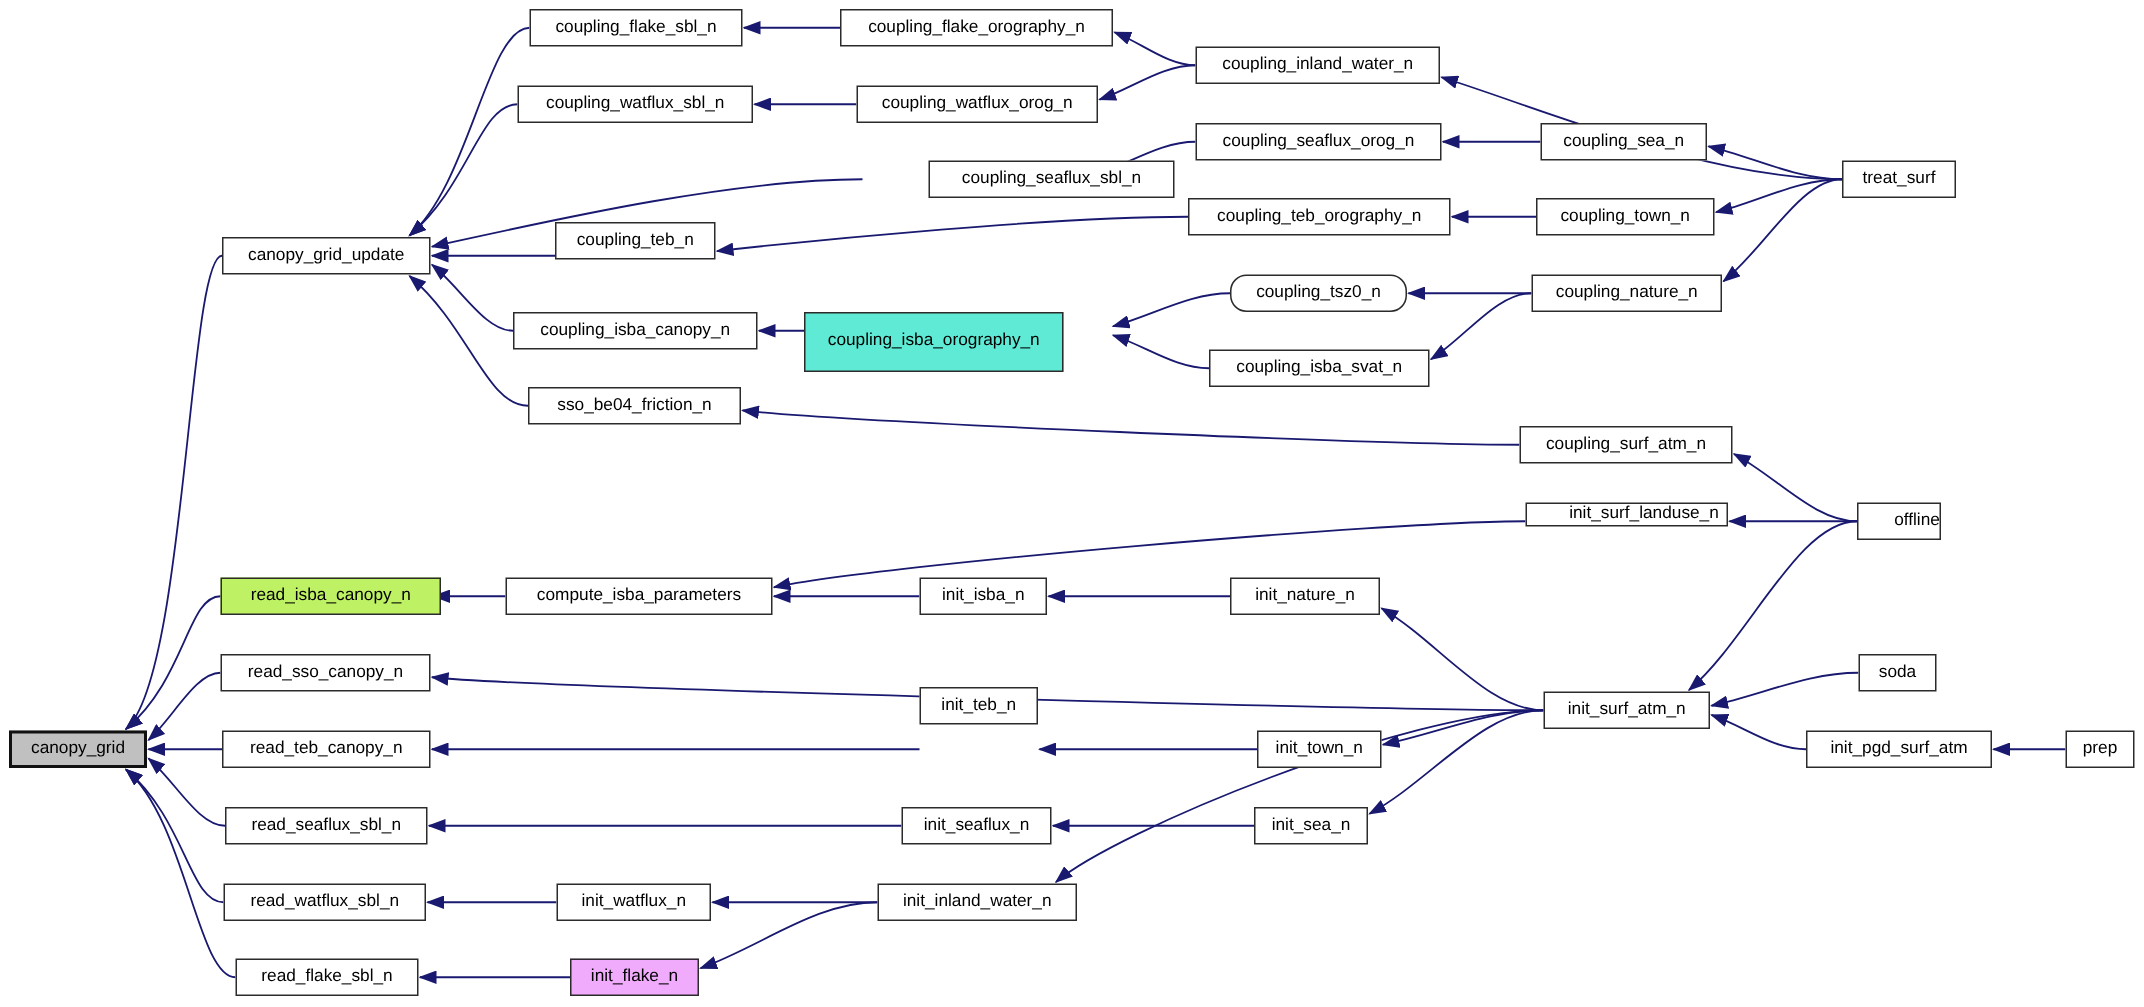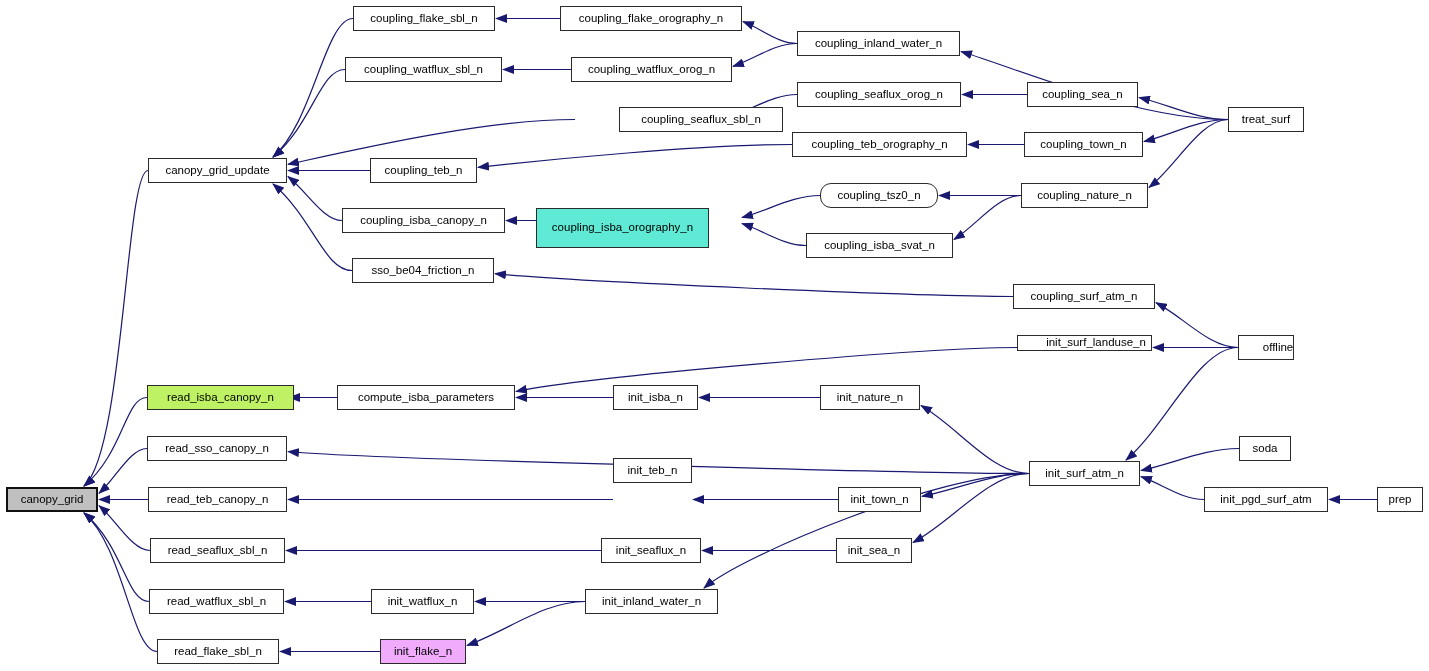--- a/index.html
+++ b/index.html
@@ -103,21 +103,21 @@
       <div class="node" style="left: 560px; top: 6px; width: 182px; height: 25px; background: rgb(255, 255, 255); border-color: rgb(43, 43, 43);">coupling_flake_orography_n</div>
       <div class="node" style="left: 797px; top: 31px; width: 163px; height: 25px; background: rgb(255, 255, 255); border-color: rgb(43, 43, 43);">coupling_inland_water_n</div>
       <div class="node" style="left: 345px; top: 57px; width: 157px; height: 25px; background: rgb(255, 255, 255); border-color: rgb(43, 43, 43);">coupling_watflux_sbl_n</div>
       <div class="node" style="left: 571px; top: 57px; width: 161px; height: 25px; background: rgb(255, 255, 255); border-color: rgb(43, 43, 43);">coupling_watflux_orog_n</div>
       <div class="node" style="left: 797px; top: 82px; width: 164px; height: 25px; background: rgb(255, 255, 255); border-color: rgb(43, 43, 43);">coupling_seaflux_orog_n</div>
       <div class="node" style="left: 1027px; top: 82px; width: 111px; height: 25px; background: rgb(255, 255, 255); border-color: rgb(43, 43, 43);">coupling_sea_n</div>
       <div class="node" style="left: 575px; top: 107px; width: 164px; height: 25px; background: rgb(255, 255, 255); border-color: rgb(43, 43, 43); margin-left: 44px;">coupling_seaflux_sbl_n</div>
       <div class="node" style="left: 1228px; top: 107px; width: 76px; height: 25px; background: rgb(255, 255, 255); border-color: rgb(43, 43, 43);">treat_surf</div>
       <div class="node" style="left: 792px; top: 132px; width: 175px; height: 25px; background: rgb(255, 255, 255); border-color: rgb(43, 43, 43);">coupling_teb_orography_n</div>
       <div class="node" style="left: 1024px; top: 132px; width: 119px; height: 25px; background: rgb(255, 255, 255); border-color: rgb(43, 43, 43);">coupling_town_n</div>
-      <div class="node" style="left: 370px; top: 158px; width: 107px; height: 25px; background: rgb(255, 255, 255); border-color: rgb(43, 43, 43);">coupling_teb_n</div>
+      <div class="node" style="left: 370px; top: 148px; width: 107px; height: 25px; background: rgb(255, 255, 255); border-color: rgb(43, 43, 43);">coupling_teb_n</div>
       <div class="node" style="left: 820px; top: 183px; width: 118px; height: 25px; background: rgb(255, 255, 255); border-color: rgb(43, 43, 43); border-radius: 11px;">coupling_tsz0_n</div>
       <div class="node" style="left: 1021px; top: 183px; width: 127px; height: 25px; background: rgb(255, 255, 255); border-color: rgb(43, 43, 43);">coupling_nature_n</div>
       <div class="node" style="left: 342px; top: 208px; width: 163px; height: 25px; background: rgb(255, 255, 255); border-color: rgb(43, 43, 43);">coupling_isba_canopy_n</div>
       <div class="node" style="left: 536px; top: 208px; width: 173px; height: 40px; background: #5eead4; border-color: rgb(43, 43, 43);">coupling_isba_orography_n</div>
       <div class="node" style="left: 806px; top: 233px; width: 147px; height: 25px; background: rgb(255, 255, 255); border-color: rgb(43, 43, 43);">coupling_isba_svat_n</div>
       <div class="node" style="left: 352px; top: 258px; width: 142px; height: 25px; background: rgb(255, 255, 255); border-color: rgb(43, 43, 43);">sso_be04_friction_n</div>
       <div class="node" style="left: 1013px; top: 284px; width: 142px; height: 25px; background: rgb(255, 255, 255); border-color: rgb(43, 43, 43);">coupling_surf_atm_n</div>
       <div class="node" style="left: 1017px; top: 335px; width: 135px; height: 16px; background: rgb(255, 255, 255); border-color: rgb(43, 43, 43); padding-left: 23px;">init_surf_landuse_n</div>
       <div class="node" style="left: 1238px; top: 335px; width: 56px; height: 25px; background: rgb(255, 255, 255); border-color: rgb(43, 43, 43); padding-left: 24px;">offline</div>
       <div class="node" style="left: 147px; top: 385px; width: 147px; height: 25px; background: #bef264; border-color: rgb(43, 43, 43);">read_isba_canopy_n</div>

